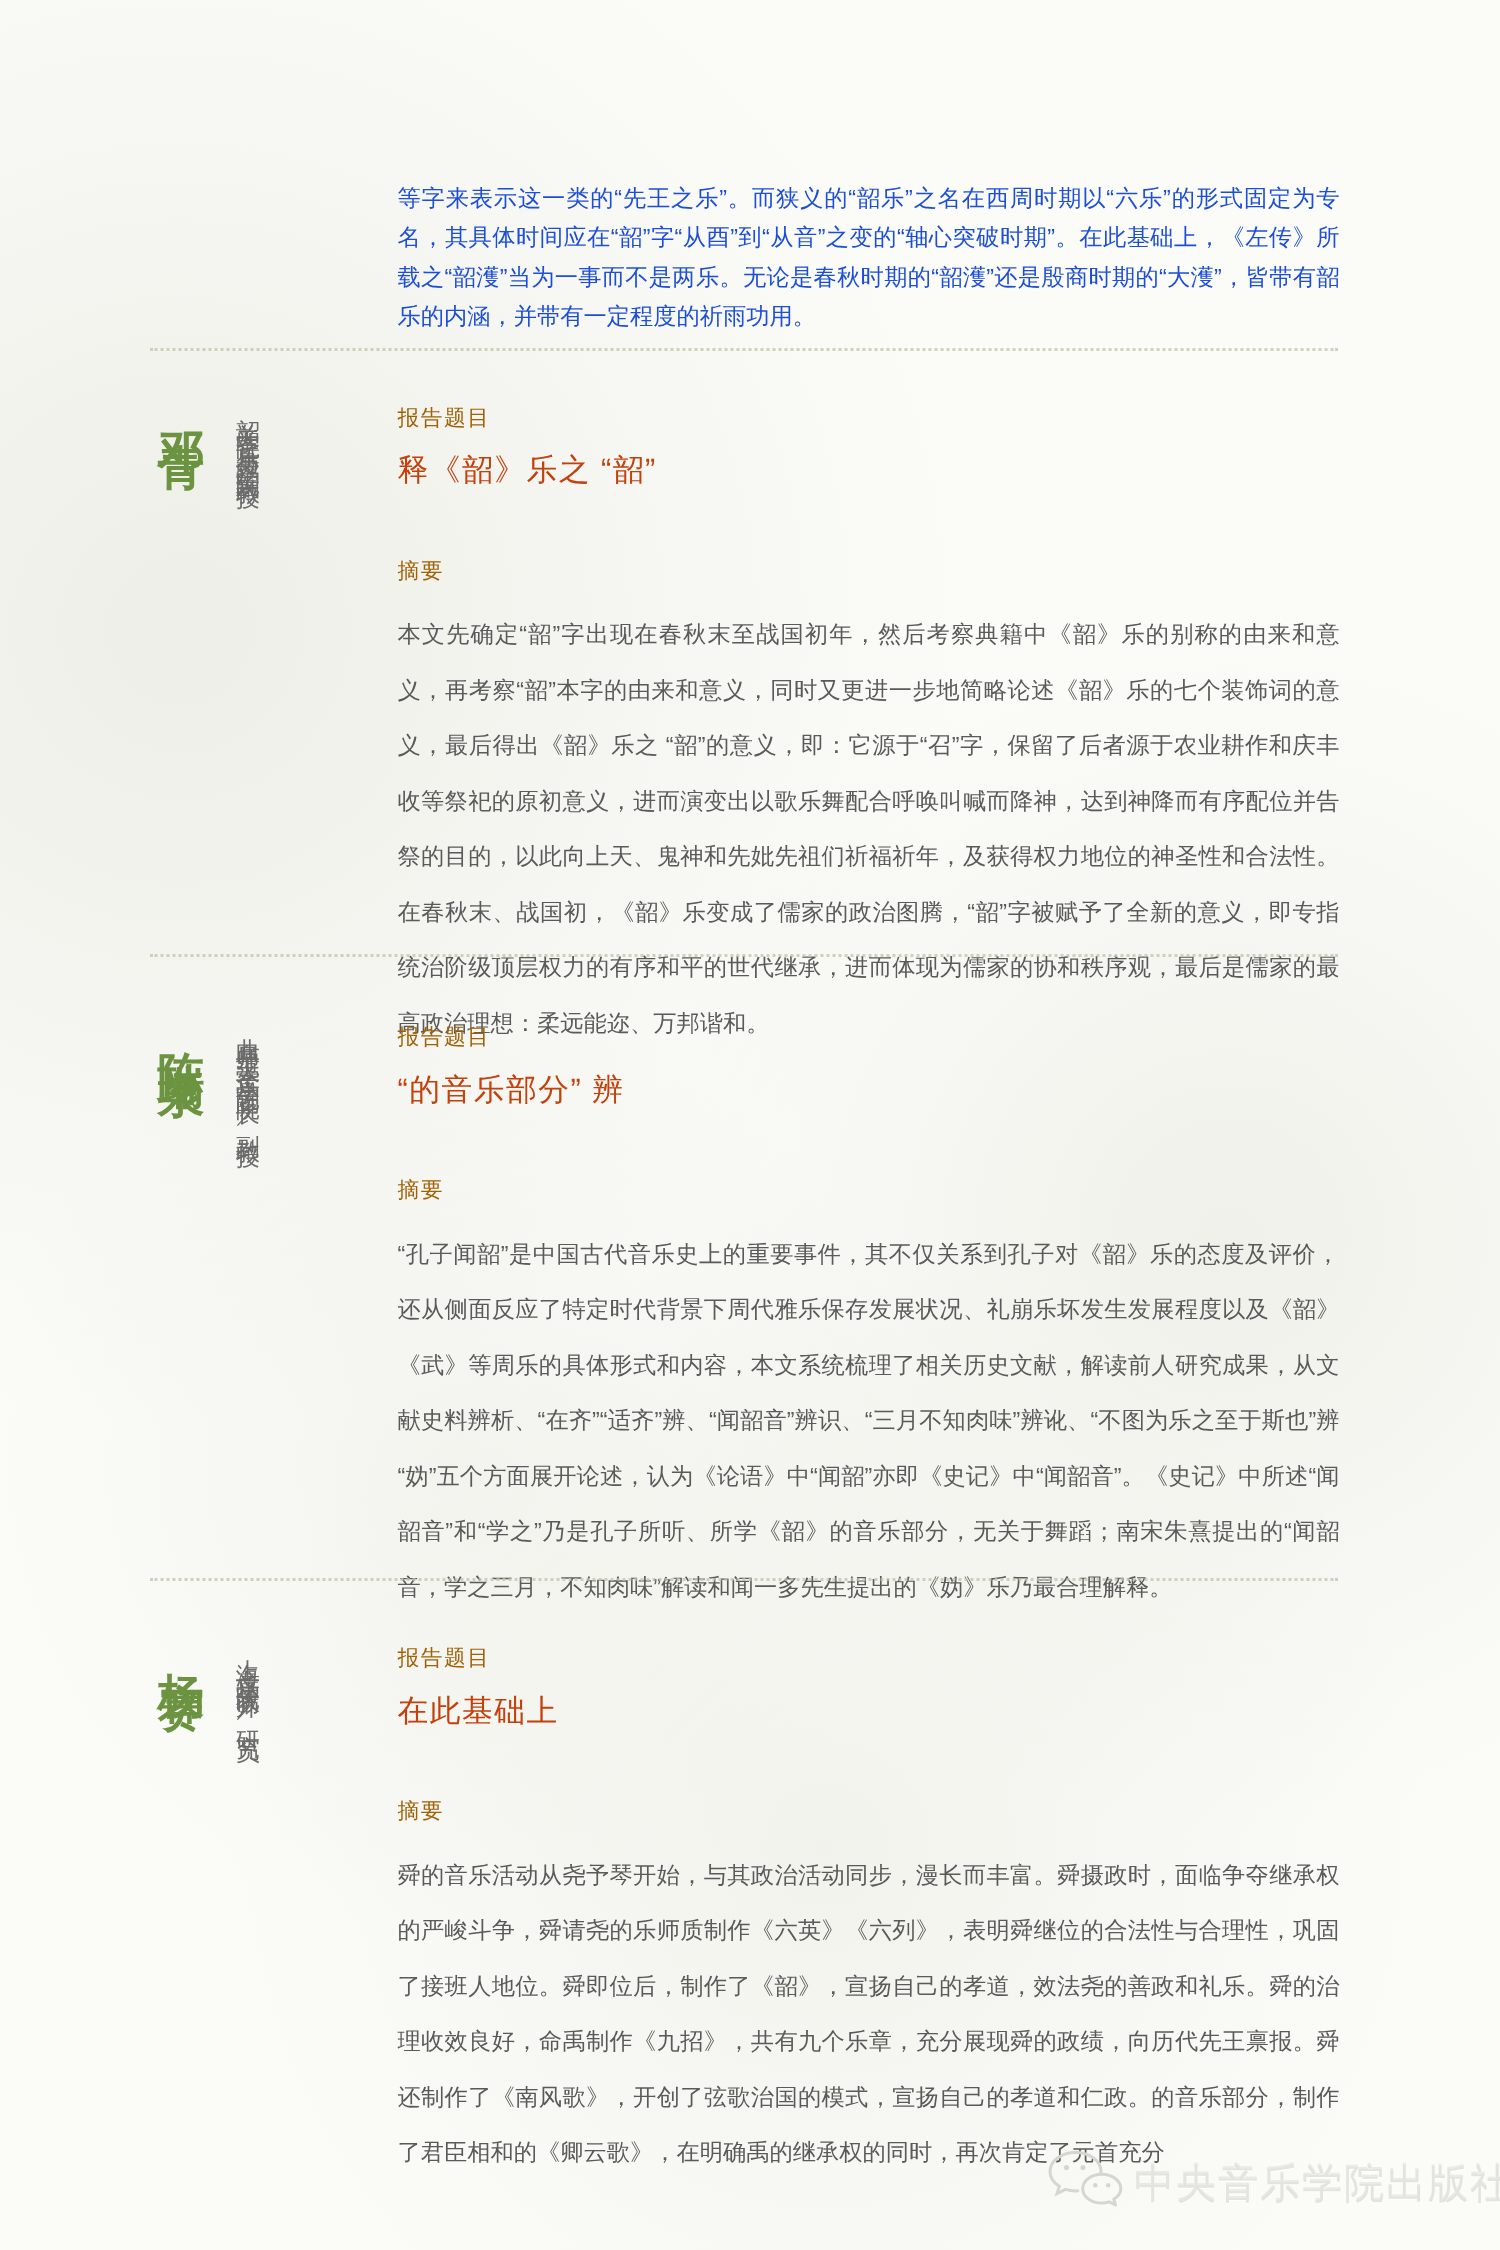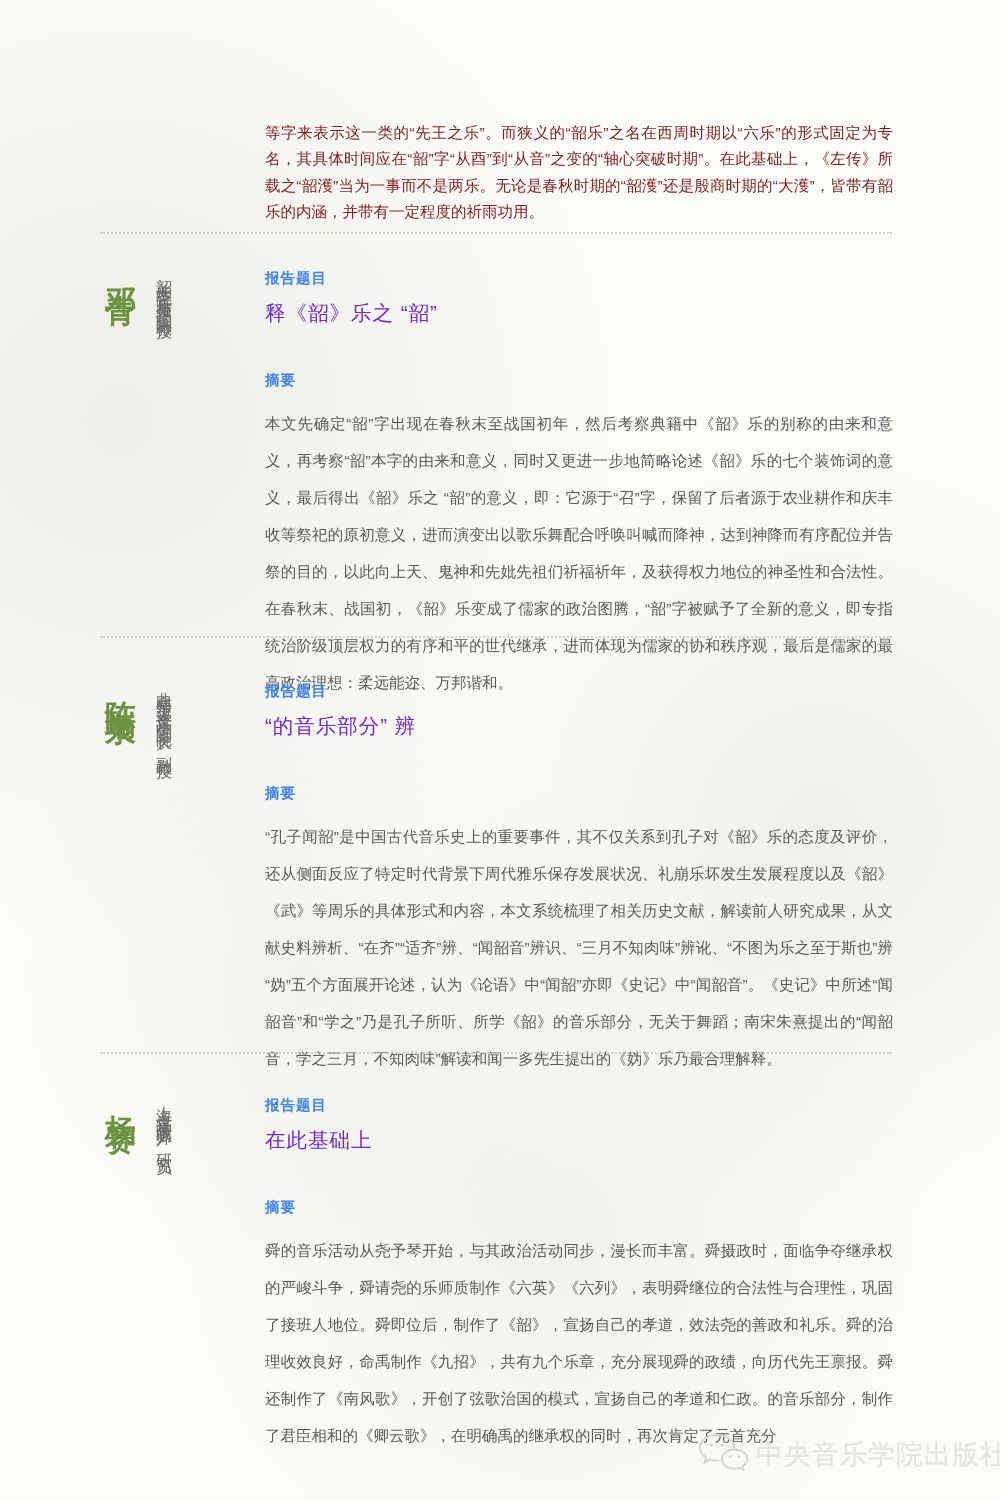--- a/index.html
+++ b/index.html
@@ -9,21 +9,21 @@
     background-image:
       radial-gradient(circle at 12% 28%, rgba(228,228,220,.55), transparent 38%),
       radial-gradient(circle at 82% 55%, rgba(230,230,222,.50), transparent 34%),
       radial-gradient(circle at 55% 82%, rgba(232,232,224,.45), transparent 30%),
       radial-gradient(circle at 30% 65%, rgba(233,233,226,.40), transparent 26%);
     font-family:"Liberation Sans", sans-serif;
     color:#595959;
   }
   .intro{
     position:absolute;left:265px;top:104px;width:628px;
-    font-size:15.5px;line-height:26.5px;text-align:justify;color:#7f1d1d;
+    font-size:15.5px;line-height:26.5px;text-align:justify;color:#1d4ed8;
   }
   .divider{
     position:absolute;left:100px;width:792px;height:0;
     border-top:2px dotted #c3c3ab;opacity:.75;
   }
   .d1{top:232px}.d2{top:636px}.d3{top:1052px}
   .section{position:absolute;left:103px;width:790px;}
   .s1{top:263px}.s2{top:676px}.s3{top:1090px}
   .left-col{display:flex;align-items:flex-start;}
   .name-vertical{
@@ -31,24 +31,24 @@
     font-family:"Liberation Serif", serif;font-weight:bold;
     font-size:31px;letter-spacing:7px;color:#6c9340;line-height:1.1;
   }
   .affil-vertical{
     writing-mode:vertical-rl;text-orientation:upright;
     font-size:16px;letter-spacing:3.5px;color:#6b6b6b;
     margin-left:17px;padding-top:3px;line-height:1.25;
   }
   .content-col{position:absolute;left:162px;top:6px;width:628px;}
   .report-label,.abstract-label{
-    font-size:14.5px;font-weight:bold;color:#3b82f6;letter-spacing:1px;
+    font-size:14.5px;font-weight:normal;color:#a16207;letter-spacing:1px;
   }
   .section-title{
-    font-size:20.5px;color:#6d28d9;margin-top:11px;letter-spacing:1px;
+    font-size:20.5px;color:#c2410c;margin-top:11px;letter-spacing:1px;
   }
   .abstract-label{margin-top:44px;}
   .abstract-text{
     margin-top:15px;font-size:15.5px;line-height:37px;
     text-align:justify;color:#5a5a5a;
   }
   .footer{
     position:absolute;left:696px;top:1432px;display:flex;align-items:center;
     color:#e2e2dc;
   }

